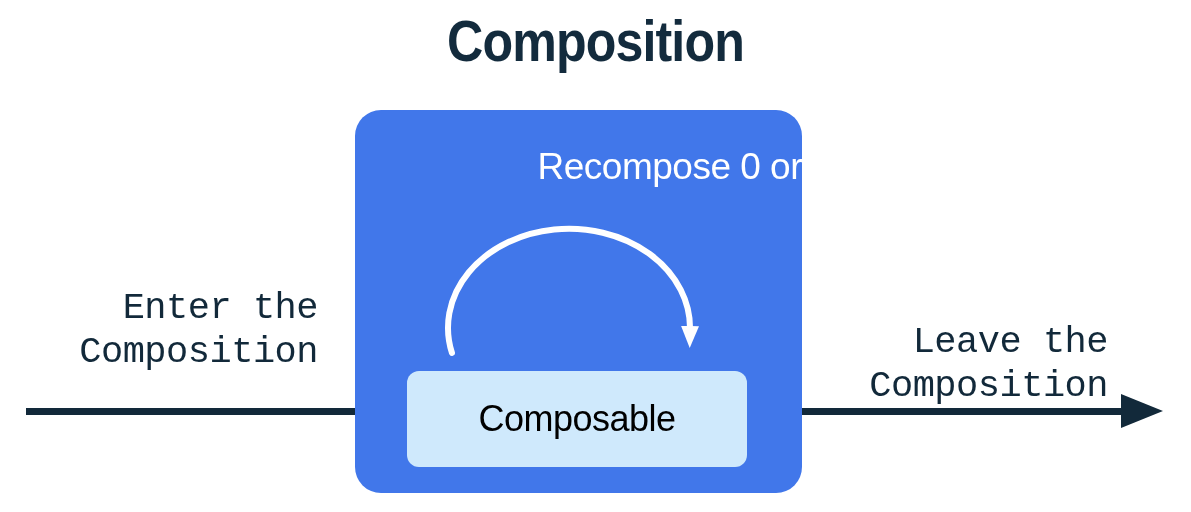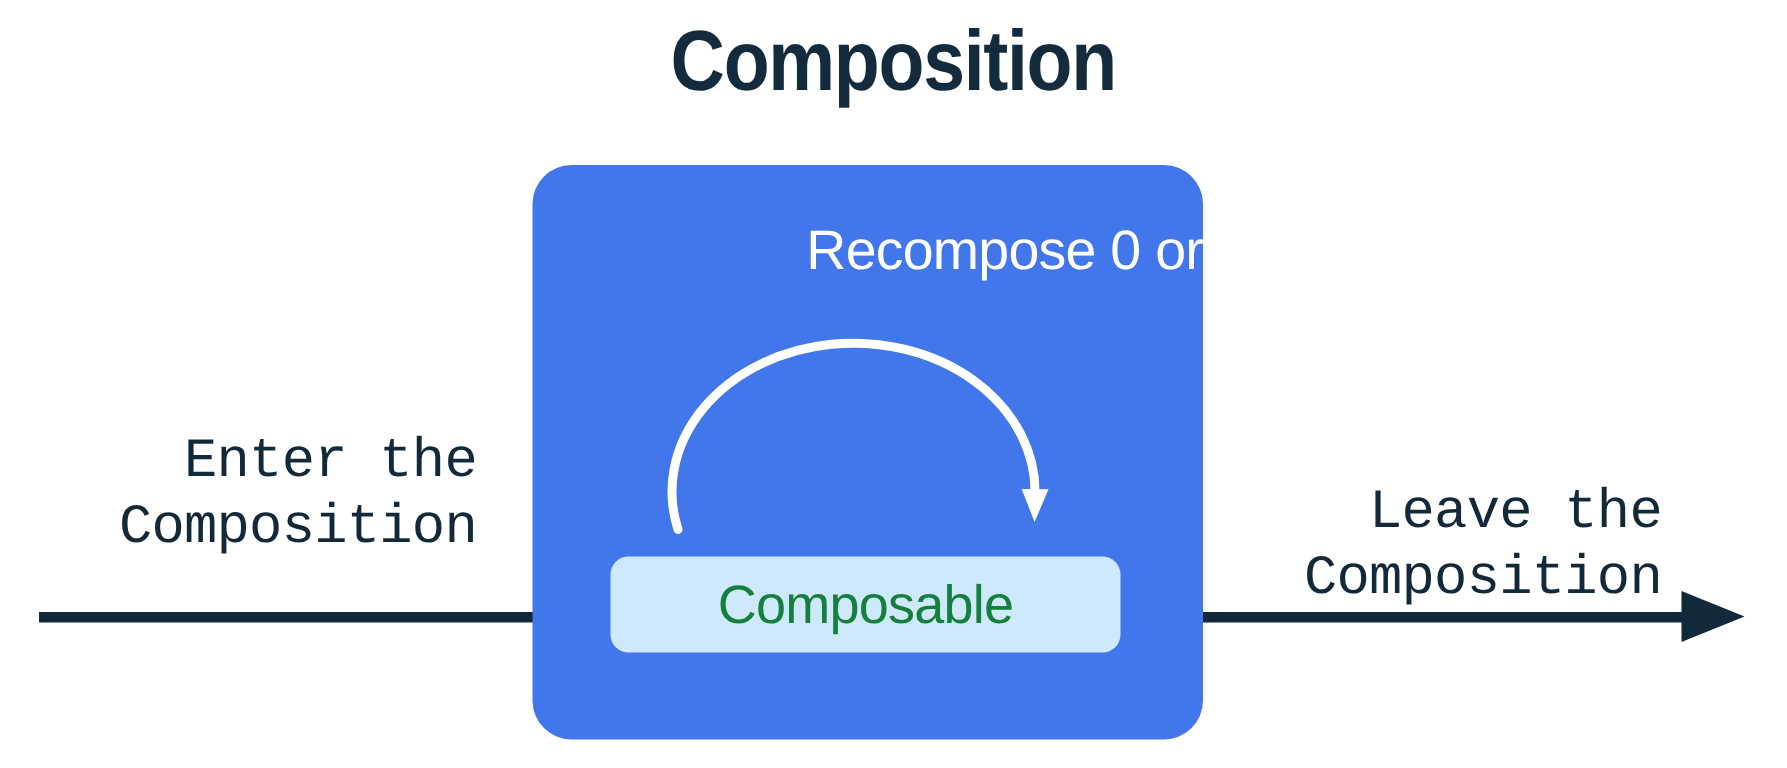--- a/index.html
+++ b/index.html
@@ -95,28 +95,28 @@
     width: 447px;
     height: 383px;
     display: block;
   }
 
   .composable-node {
     position: absolute;
     left: 52px;
     top: 261px;
     width: 340px;
-    height: 64px;
+    height: 96px;
     background: #CFE9FC;
     border-radius: 12px;
     display: flex;
     align-items: center;
     justify-content: center;
     font-size: 36px;
-    color: #15803d;
+    color: #000000;
     letter-spacing: -0.5px;
   }
 </style>
 </head>
 <body>
 
 <div class="stage">
 
   <div class="diagram-title">Composition</div>
 

